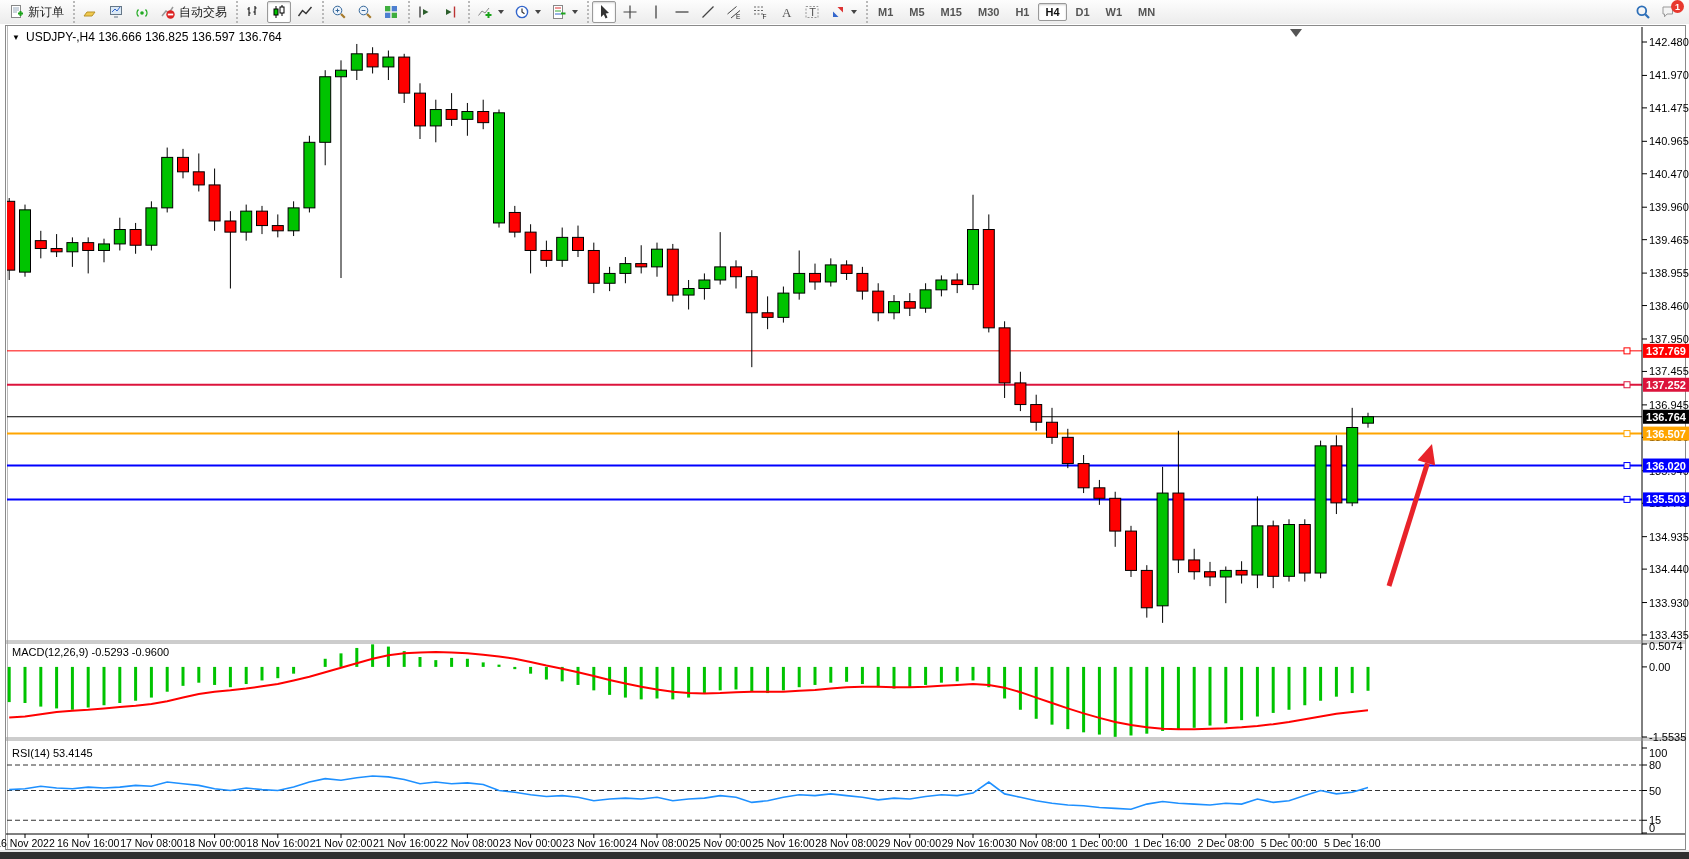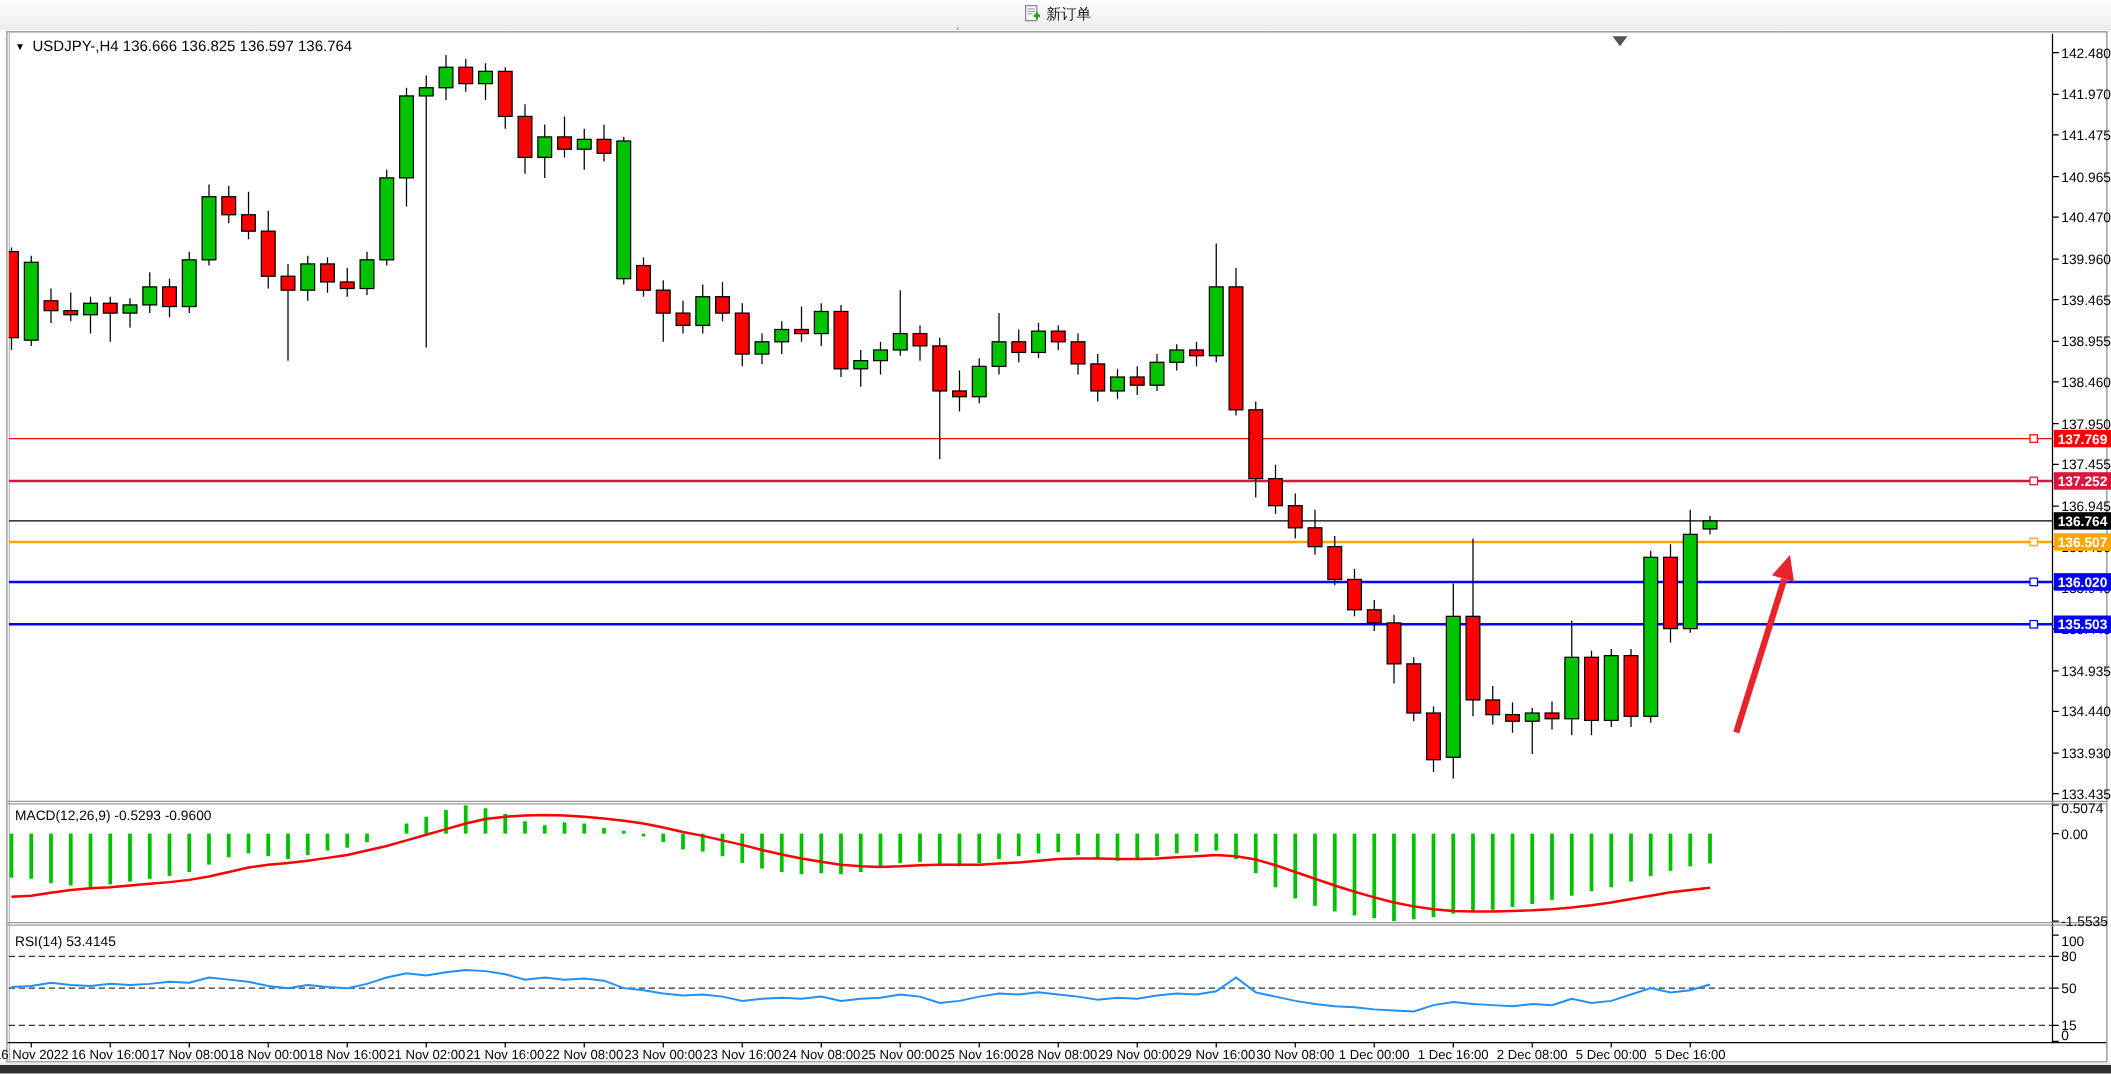--- a/index.html
+++ b/index.html
@@ -1,21 +1,21 @@
 <!DOCTYPE html>
 <html><head>
 <meta charset="utf-8">
 <style>
   html,body{margin:0;padding:0;background:#fff;width:1689px;height:859px;overflow:hidden;
     font-family:"Liberation Sans", sans-serif;}
   #app{position:relative;width:1689px;height:859px;background:#fff;}
   
   #toolbar{position:absolute;left:0;top:0;width:1689px;height:24px;
     background:linear-gradient(#fdfdfd,#ececec);border-bottom:1px solid #c6c6c6;
-    display:flex;align-items:center;font-size:12px;color:#222;user-select:none;flex-direction:column;}
+    display:flex;align-items:center;font-size:12px;color:#222;user-select:none;}
   .tb-group{display:flex;align-items:center;height:22px;padding:0 2px;
     border-left:2px dotted #b9b9b9;margin-left:2px;}
   .tb-group:first-child{border-left:none;}
   .tb-btn{display:flex;align-items:center;gap:3px;padding:1px 3px;margin:0 1px;
     border:1px solid transparent;border-radius:2px;height:18px;cursor:default;}
   .tb-btn.pressed{background:#fff;border:1px solid #9a9a9a;box-shadow:inset 0 1px 2px rgba(0,0,0,.18);}
   .tb-btn svg{display:block;}
   .tb-label{font-size:12px;color:#1a1a1a;white-space:nowrap;}
   .tf-btn{font-size:11px;font-weight:bold;color:#555;padding:2px 6px;margin:0 1px;
     border:1px solid transparent;border-radius:2px;}
@@ -254,20 +254,31 @@
         </div>
         <div class="tb-btn">
           <span class="tb-icon">
             <svg width="16" height="16" viewBox="0 0 16 16">
               <polygon points="3,13 3,7.5 8.5,13" fill="#36c"></polygon>
               <polygon points="13,3 13,8.5 7.5,3" fill="#d33"></polygon>
             </svg>
           </span>
           <span class="caret"></span>
         </div>
+      </div>
+      <div class="tb-group">
+        <span class="tf-btn">M1</span>
+        <span class="tf-btn">M5</span>
+        <span class="tf-btn">M15</span>
+        <span class="tf-btn">M30</span>
+        <span class="tf-btn">H1</span>
+        <span class="tf-btn pressed">H4</span>
+        <span class="tf-btn">D1</span>
+        <span class="tf-btn">W1</span>
+        <span class="tf-btn">MN</span>
       </div>
       <div id="tb-spacer"></div>
       <div class="tb-btn">
         <span class="tb-icon">
           <svg width="16" height="16" viewBox="0 0 16 16">
             <circle cx="6.8" cy="6.8" r="4.4" fill="none" stroke="#2d6fb8" stroke-width="1.8"></circle>
             <line x1="10.2" y1="10.2" x2="14" y2="14" stroke="#2d6fb8" stroke-width="2.2"></line>
           </svg>
         </span>
       </div>

